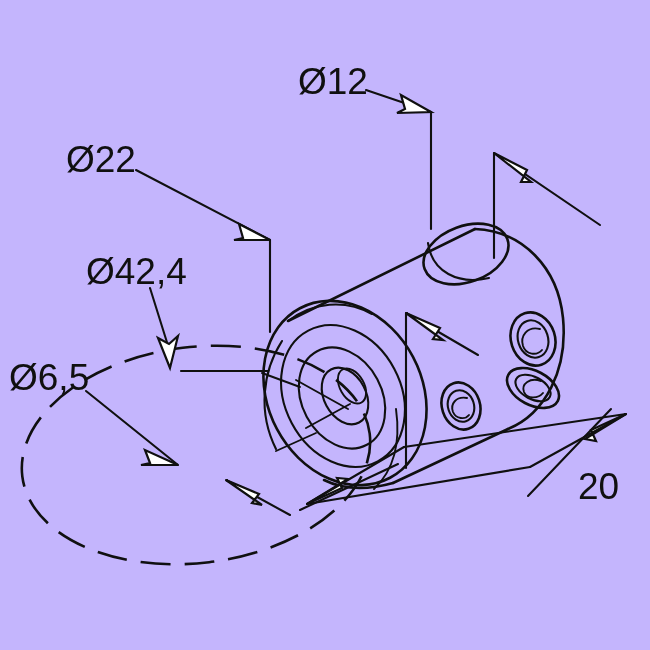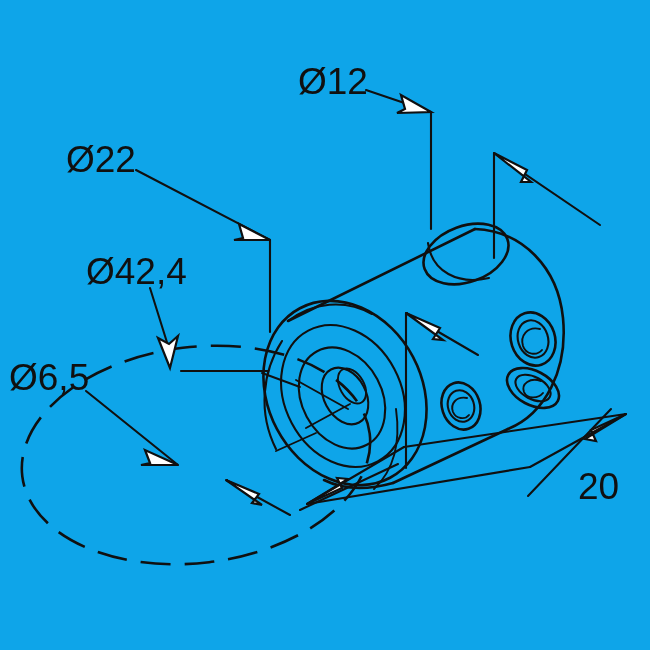--- a/index.html
+++ b/index.html
@@ -4,21 +4,21 @@
 <style>
   html, body {
     margin: 0;
     padding: 0;
     background: #ffffff;
   }
   #canvas-wrap {
     position: relative;
     width: 650px;
     height: 650px;
-    background: #0ea5e9;
+    background: #c4b5fd;
     overflow: hidden;
     font-family: "Liberation Sans", sans-serif;
   }
   svg#drawing {
     position: absolute;
     left: 0;
     top: 0;
     width: 650px;
     height: 650px;
     display: block;

